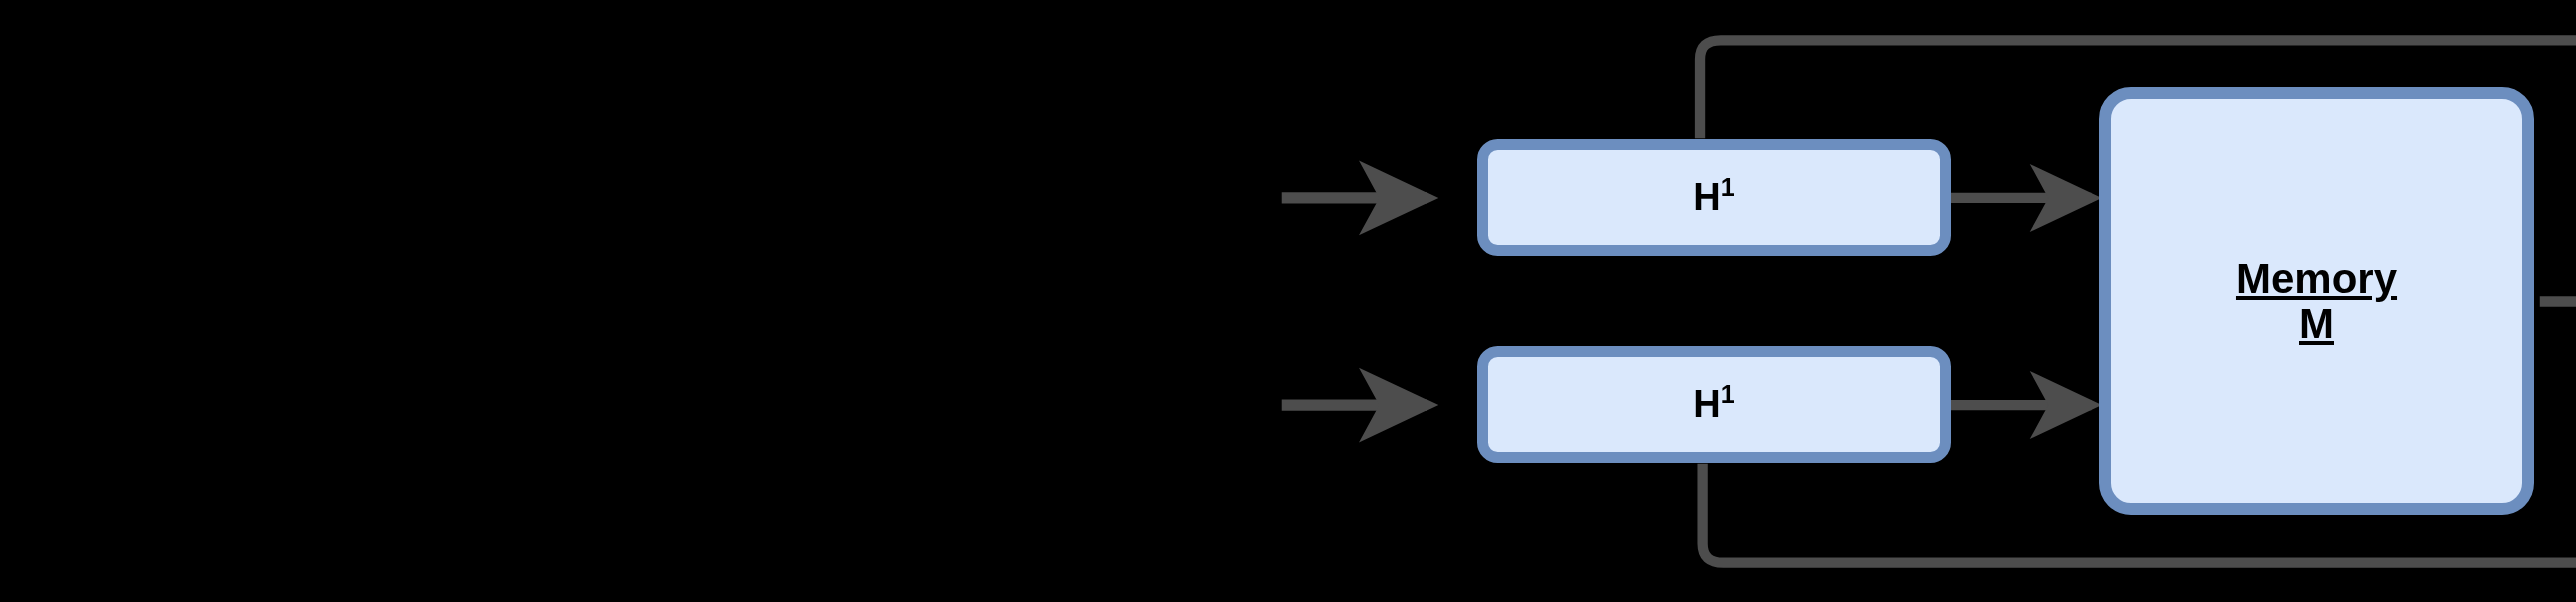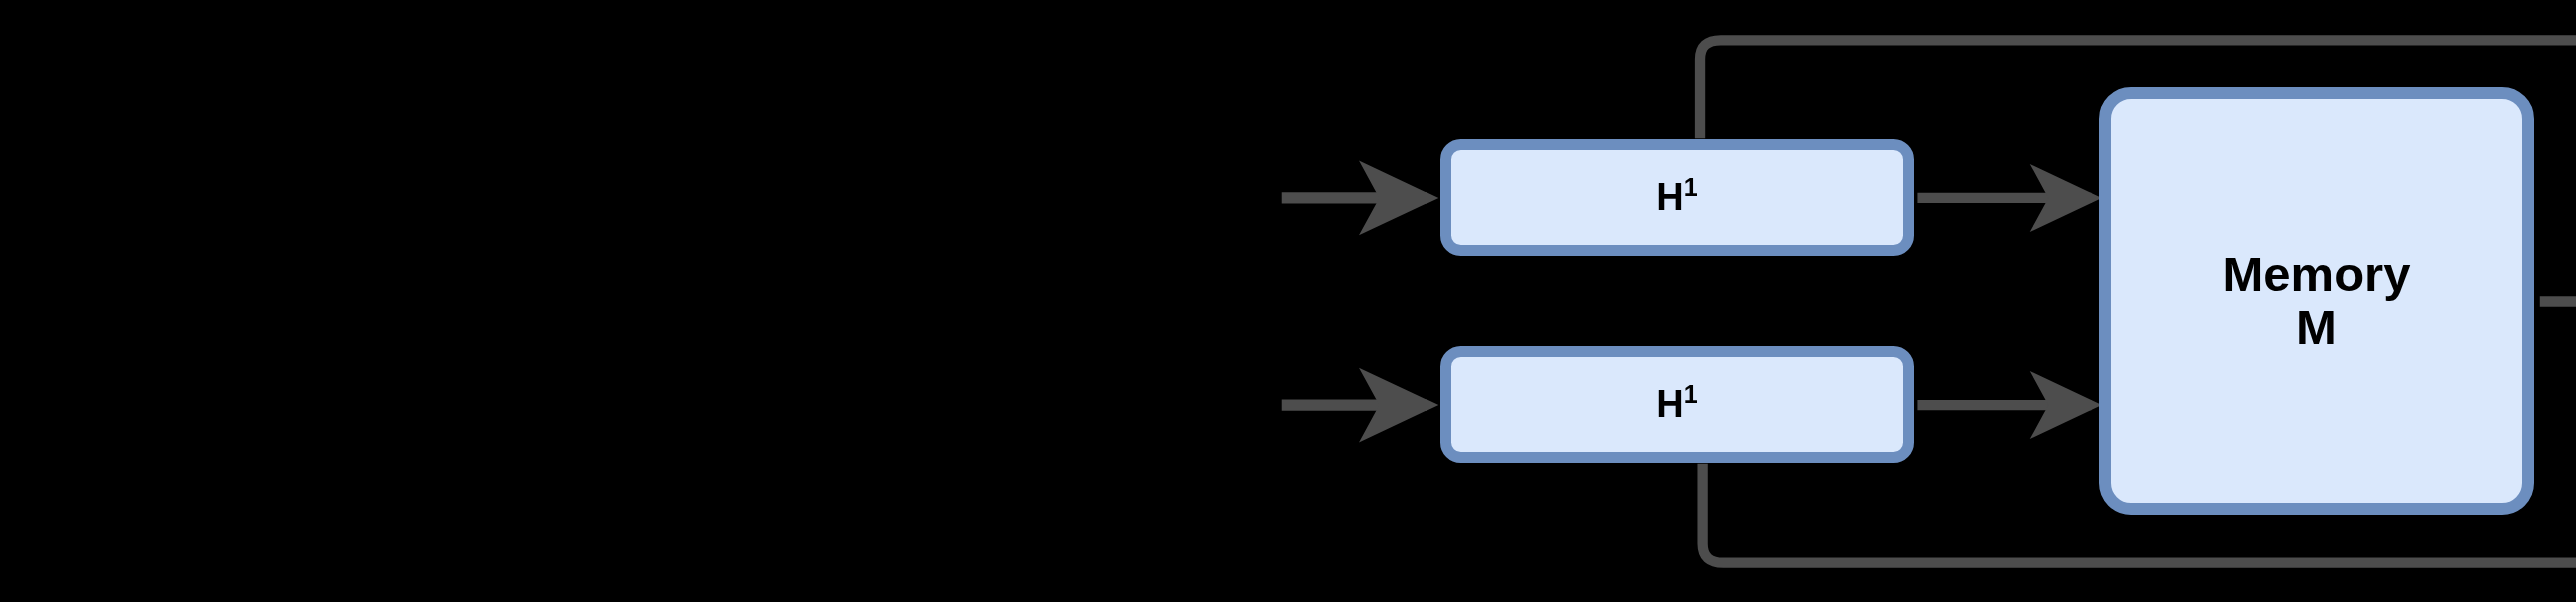--- a/index.html
+++ b/index.html
@@ -36,29 +36,30 @@
     color: #000000;
     line-height: 1.08;
     text-align: center;
     white-space: pre-line;
   }
   .node-h1 {
     background: #dae8fc;
     border-color: #6c8ebf;
     border-width: 11.3px;
     border-radius: 20.6px;
+    margin-left: 37px;
   }
   .node-mem {
     background: #dae8fc;
     border-color: #6c8ebf;
     border-width: 12.4px;
     border-radius: 32px;
   }
   .lbl-sm { font-size: 38px; }
-  .lbl-mem { font-size: 49px; }
+  .lbl-mem { font-size: 42px; text-decoration: underline; }
   sup {
     font-size: 0.66em;
     vertical-align: super;
     line-height: 0;
   }
 </style>
 </head>
 <body>
 
 <div id="canvas">

